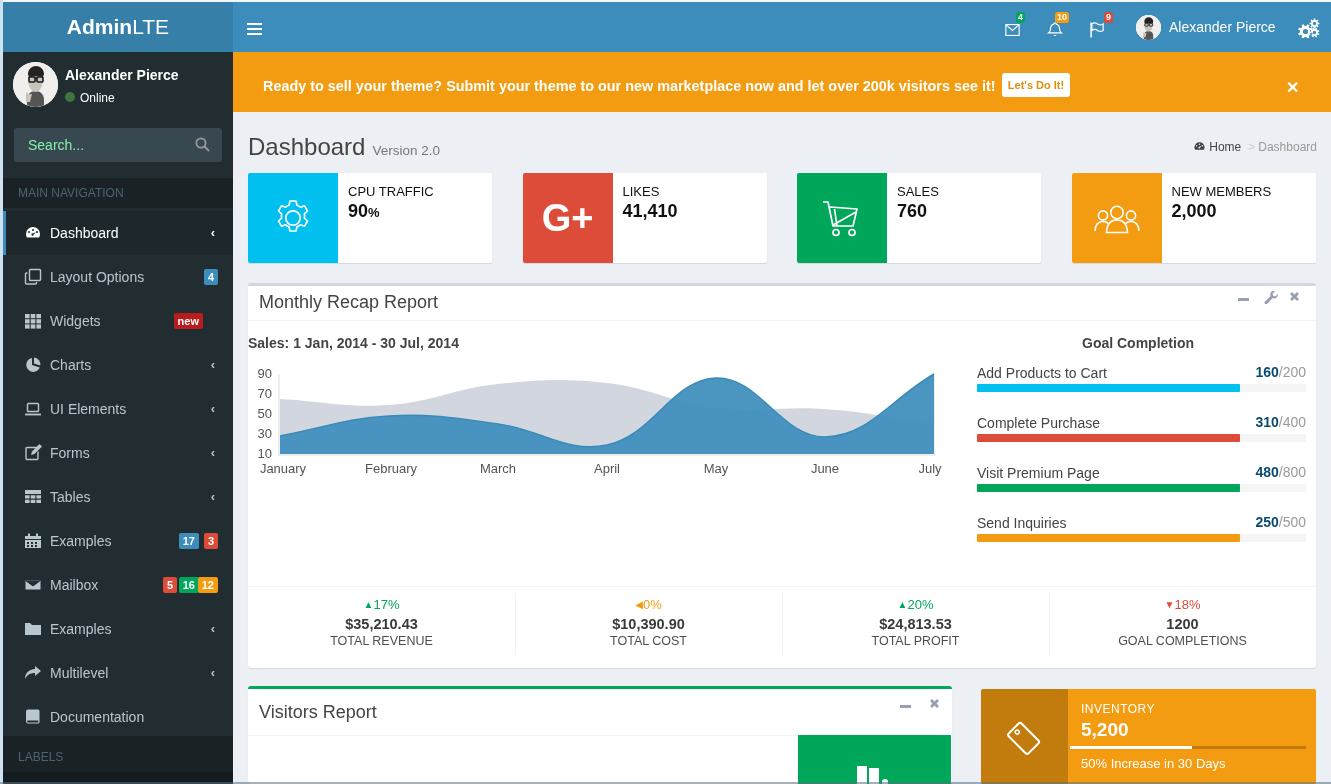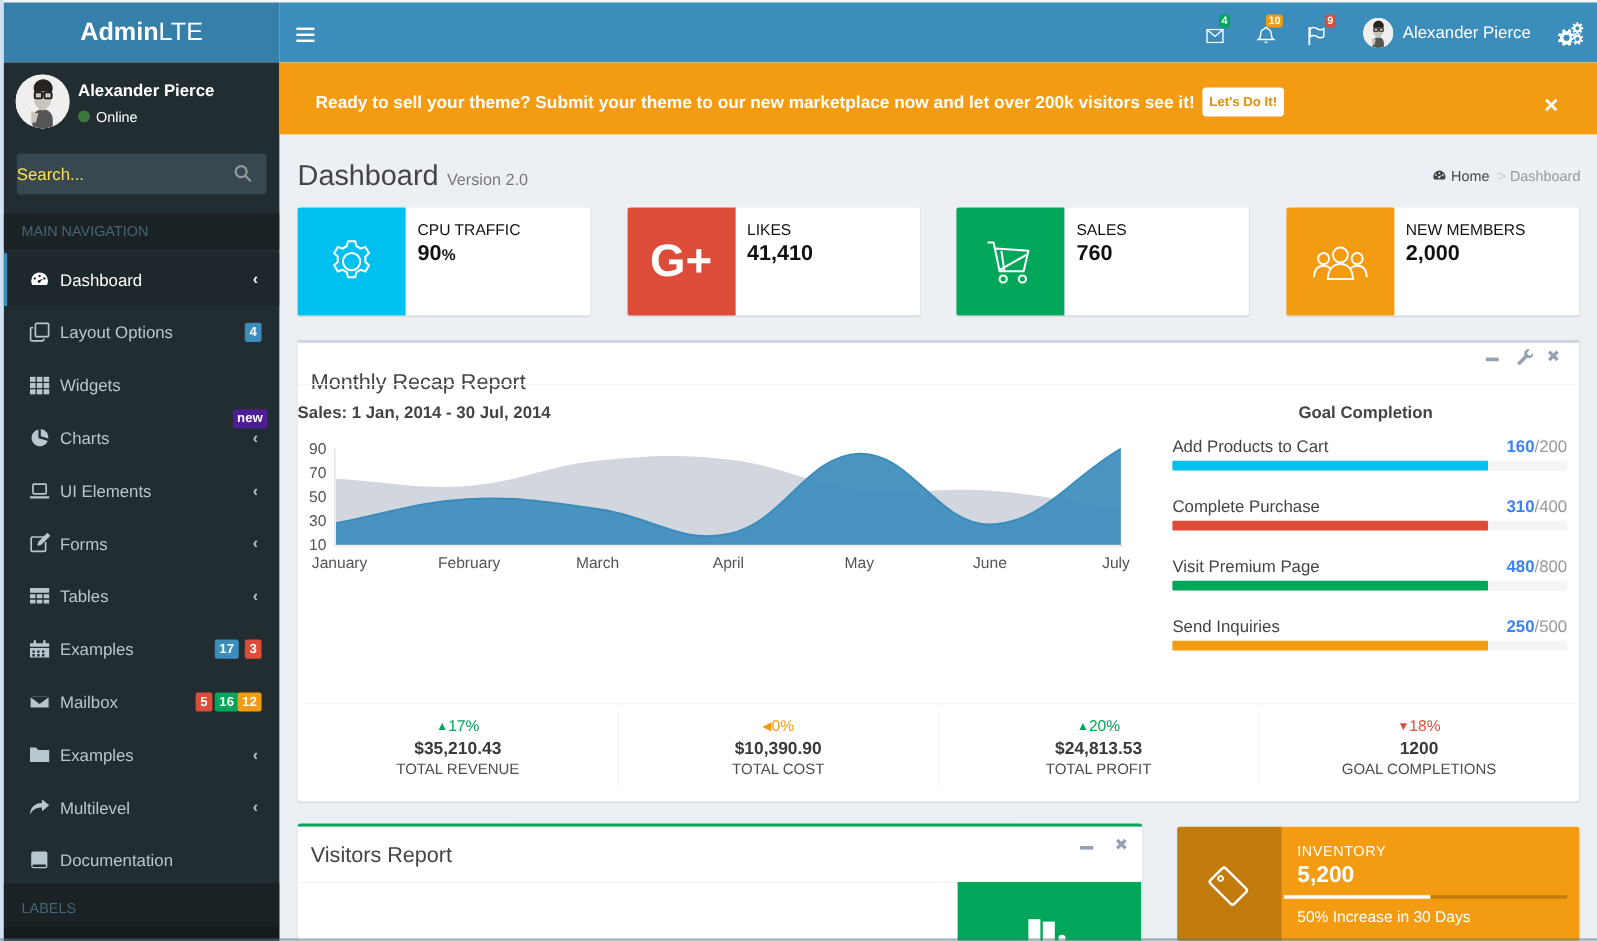--- a/index.html
+++ b/index.html
@@ -22,21 +22,21 @@
 .badge { position:absolute; font-size:9px; font-weight:bold; color:#fff; border-radius:2.5px; padding:1px 2px; line-height:9px; height:11px; }
 #nav-user-img { left:903px; top:13px; width:25px; height:25px; border-radius:50%; overflow:hidden; background:#fff; }
 #nav-user-name { left:936px; top:0; height:50px; line-height:50px; color:#fff; font-size:14px; }
 
 
 #sidebar { left:3px; top:52px; width:230px; height:732px; background:#222d32; }
 #userpanel-img { left:10px; top:10px; width:45px; height:45px; border-radius:50%; overflow:hidden; background:#fff; }
 #userpanel-name { left:62px; top:15px; color:#fff; font-size:14px; font-weight:bold; }
 #userpanel-status { left:62px; top:39px; color:#fff; font-size:12px; }
 #userpanel-status i { display:inline-block; width:10px; height:10px; border-radius:50%; background:#3c763d; margin-right:5px; }
-#searchbox { left:11px; top:76px; width:208px; height:34px; background:#374850; border-radius:3px; color:#fde047; font-size:14px; line-height:34px; }
+#searchbox { left:11px; top:76px; width:208px; height:34px; background:#374850; border-radius:3px; color:#86efac; font-size:14px; line-height:34px; padding-left:14px; }
 #searchbox svg { position:absolute; right:12px; top:9px; }
 .menu-header { position:absolute; left:0; width:230px; height:30px; background:#1a2226; color:#4b646f; font-size:12px; line-height:30px; padding-left:15px; }
 .mitem { position:absolute; left:0; width:230px; height:44px; color:#b8c7ce; font-size:14px; }
 .mitem.active { background:#1e282c; color:#fff; border-left:3px solid #3c8dbc; }
 .mitem .mi { position:absolute; left:21px; top:13px; width:18px; height:18px; }
 .mitem.active .mi { left:18px; }
 .mitem .mt { position:absolute; left:47px; top:0; line-height:44px; }
 .mitem.active .mt { left:44px; }
 .mitem .chev { position:absolute; right:18px; top:0; line-height:44px; font-size:13px; font-weight:bold; }
 .mbadge { position:absolute; top:14px; font-size:11px; font-weight:bold; color:#fff; border-radius:2px; padding:2px 4px; line-height:1.1; }
@@ -54,29 +54,29 @@
 
 
 .infobox { position:absolute; top:121px; width:244px; height:90px; background:#fff; border-radius:2px; box-shadow:0 1px 1px rgba(0,0,0,0.1); }
 .infobox .iicon { position:absolute; left:0; top:0; width:90px; height:90px; border-radius:2px 0 0 2px; display:flex; align-items:center; justify-content:center; }
 .infobox .itext { position:absolute; left:100px; top:11px; font-size:13px; color:#111; text-transform:uppercase; }
 .infobox .inum { position:absolute; left:100px; top:28px; font-size:18px; font-weight:bold; color:#111; }
 .bg-aqua { background:#00c0ef; } .bg-red { background:#dd4b39; } .bg-green { background:#00a65a; } .bg-yellow { background:#f39c12; }
 
 
 #mbox { position:absolute; left:15px; top:231px; width:1068px; height:385px; background:#fff; border-top:3px solid #d2d6de; border-radius:3px; box-shadow:0 1px 1px rgba(0,0,0,0.1); }
-#mbox-title { position:absolute; left:11px; top:22px; font-size:18px; color:#444; }
+#mbox-title { position:absolute; left:11px; top:6px; font-size:18px; color:#444; }
 #mbox-hdr-border { position:absolute; left:0; top:34px; width:1068px; height:1px; background:#f4f4f4; }
 #mbox-tools { position:absolute; right:0; top:0; width:120px; height:30px; }
 #chart-title { position:absolute; left:0px; top:49px; width:712px; text-align:left; font-size:14px; font-weight:bold; color:#444; }
 #goal-title { position:absolute; left:712px; top:49px; width:356px; text-align:center; font-size:14px; font-weight:bold; color:#444; }
 .goal { position:absolute; left:729px; width:329px; }
 .goal .gl { font-size:14px; color:#444; }
 .goal .gn { position:absolute; right:0; top:0; font-size:14px; color:#999; }
-.goal .gn b { color:#3b82f6; }
+.goal .gn b { color:#0c4a6e; }
 .goal .track { position:absolute; left:0; top:20px; width:329px; height:8px; background:#f5f5f5; border-radius:1px; }
 .goal .fill { position:absolute; left:0; top:20px; width:263px; height:8px; border-radius:1px; }
 
 #mbox-footer-border { position:absolute; left:0; top:300px; width:1068px; height:1px; background:#f4f4f4; }
 .stat { position:absolute; top:310px; width:267px; height:62px; text-align:center; }
 .stat .pct { position:absolute; top:2px; width:267px; font-size:13px; line-height:14px; }
 .stat .pct .ct { font-size:10px; vertical-align:1px; }
 .stat .num { position:absolute; top:20px; width:267px; font-size:14.5px; line-height:16px; font-weight:bold; color:#3a3a3a; }
 .stat .lbl { position:absolute; top:38px; width:267px; font-size:12.5px; line-height:14px; color:#4e4e4e; text-transform:uppercase; }
 .stat-sep { position:absolute; top:307px; width:1px; height:62px; background:#f4f4f4; }
@@ -190,21 +190,21 @@
           <rect x="12.4" y="2" width="4.6" height="4.2"></rect>
           <rect x="1" y="7.2" width="4.6" height="4.2"></rect>
           <rect x="6.7" y="7.2" width="4.6" height="4.2"></rect>
           <rect x="12.4" y="7.2" width="4.6" height="4.2"></rect>
           <rect x="1" y="12.4" width="4.6" height="4.2"></rect>
           <rect x="6.7" y="12.4" width="4.6" height="4.2"></rect>
           <rect x="12.4" y="12.4" width="4.6" height="4.2"></rect>
         </g>
       </svg>
     <span class="mt">Widgets</span>
-    <span class="mbadge" style="right:10px; background:#4c1d95;margin-top:28px;">new</span>
+    <span class="mbadge" style="right:30px; background:#b91c1c;">new</span>
   </div>
   <div class="mitem" style="top:291px;">
     <svg class="mi" viewBox="0 0 18 18">
         <g fill="#b8c7ce">
           <path d="M8 2 a7 7 0 1 0 7.8 9.5 l-7.8-2.5 z"></path>
           <path d="M10 1.5 a7 7 0 0 1 6.3 8 l-6.3-2 z"></path>
         </g>
       </svg>
     <span class="mt">Charts</span>
       <span class="chev">‹</span>

